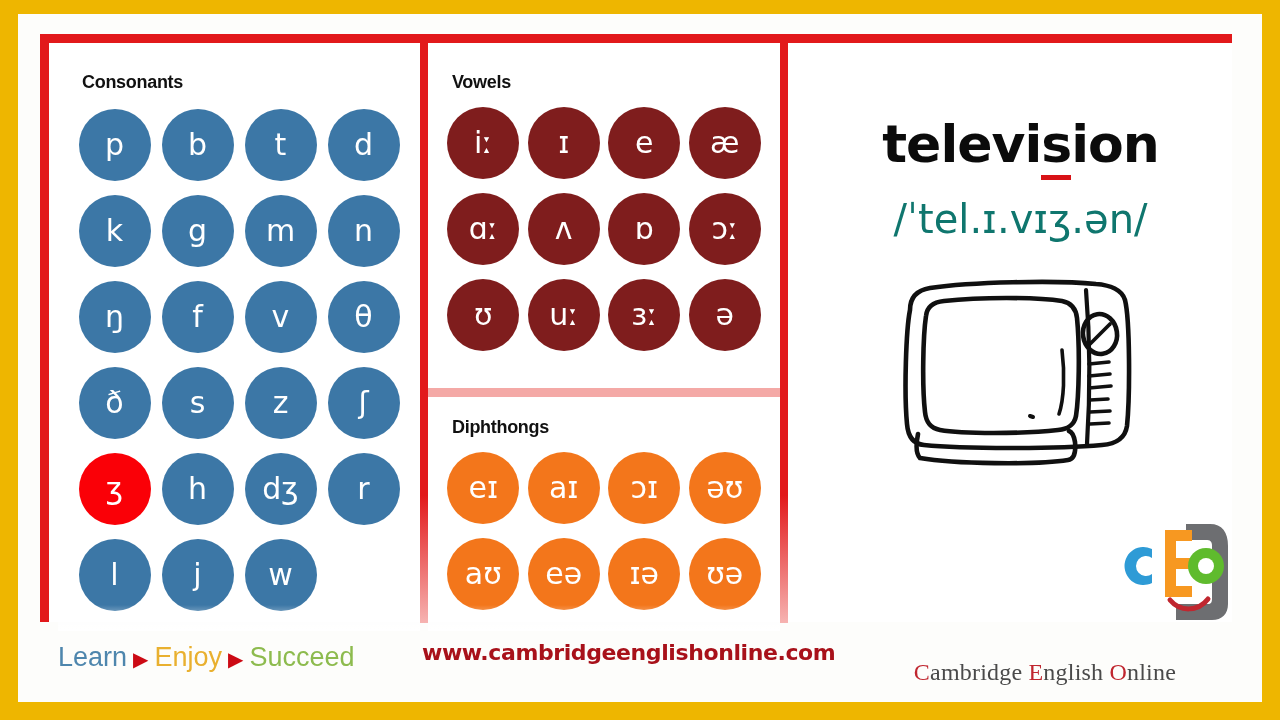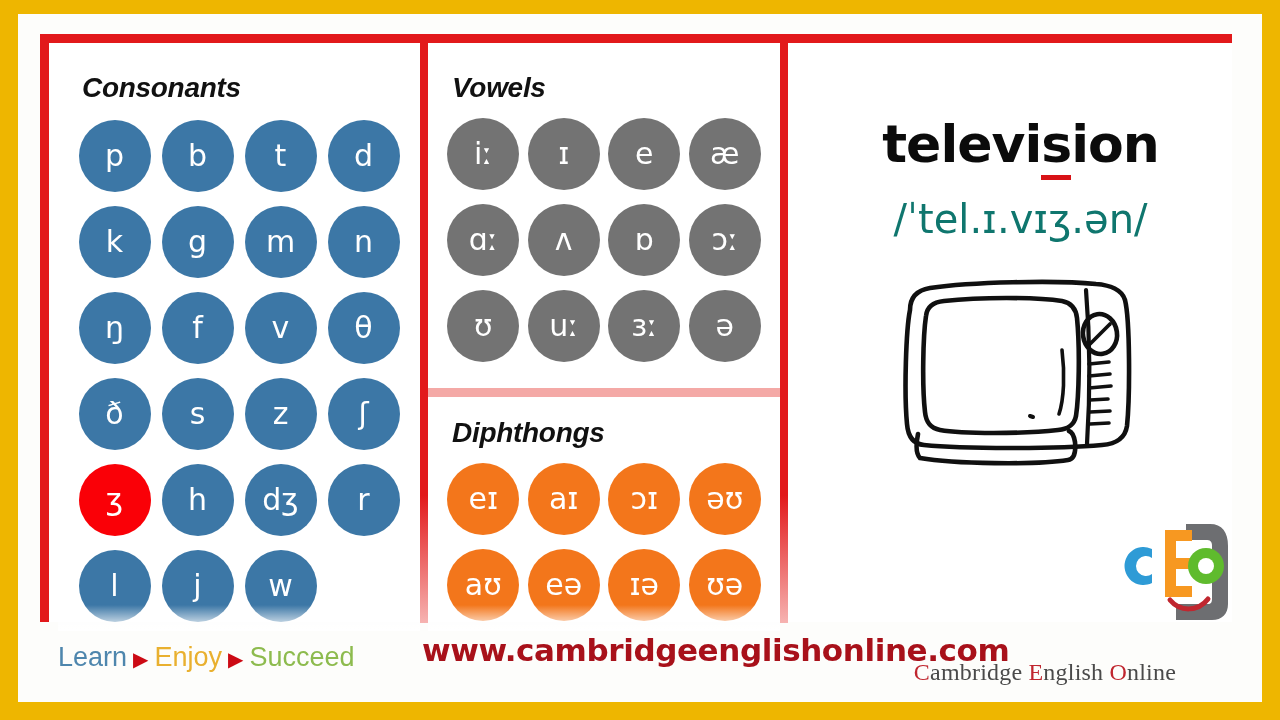--- a/index.html
+++ b/index.html
@@ -75,26 +75,25 @@
   }
 
   
   .panel { position: absolute; box-sizing: border-box; }
   .panel-consonants { left: 9px;   top: 9px;  width: 362px; height: 579px; }
   .panel-vowels     { left: 379px; top: 9px;  width: 352px; height: 336px; }
   .panel-diph       { left: 379px; top: 354px;width: 352px; height: 234px; }
   .panel-word       { left: 739px; top: 9px;  width: 444px; height: 579px; }
 
   .panel-title {
-    font-size: 28px;
+    font-size: 18px;
     font-weight: bold;
     color: #111111;
     letter-spacing: -0.3px;
     padding: 20px 0 0 24px;
-    font-style: italic;
   }
   .panel-vowels .panel-title,
   .panel-diph .panel-title { }
 
   
   .grid {
     display: grid;
     grid-template-columns: repeat(4, 1fr);
     padding: 14px 18px 0 18px;
     box-sizing: border-box;
@@ -111,21 +110,21 @@
     align-items: center;
     justify-content: center;
     color: #ffffff;
     font-size: 30px;
     line-height: 1;
     font-family: "DejaVu Sans", sans-serif;
     margin: 0 auto;
     user-select: none;
   }
   .sym.c-blue   { background: #3c77a6; }
-  .sym.c-green  { background: #737373; }
+  .sym.c-green  { background: #7f1d1d; }
   .sym.c-orange { background: #f3761b; }
   .sym.c-red    { background: #fa0007; }
 
   
   .word-wrap { text-align: center; padding-top: 62px; padding-left: 21px; }
   .headword {
     font-size: 52px;
     font-weight: bold;
     color: #0b0b0b;
     letter-spacing: -1px;
@@ -166,22 +165,22 @@
     white-space: nowrap;
   }
   .tg-learn   { color: #4e86ad; }
   .tg-enjoy   { color: #e9b02f; }
   .tg-succeed { color: #8dbb4e; }
   .tg-arrow   { color: #cc0a14; font-size: 20px; padding: 0 6px; }
 
   .site-url {
     position: absolute;
     left: 382px;
-    top: 2px;
-    font-size: 31px;
+    top: 10px;
+    font-size: 22px;
     font-weight: bold;
     color: #a8111a;
     letter-spacing: -0.4px;
     font-family: "DejaVu Sans", sans-serif;
     white-space: nowrap;
   }
 
   .brand {
     position: absolute;
     right: 6px;

